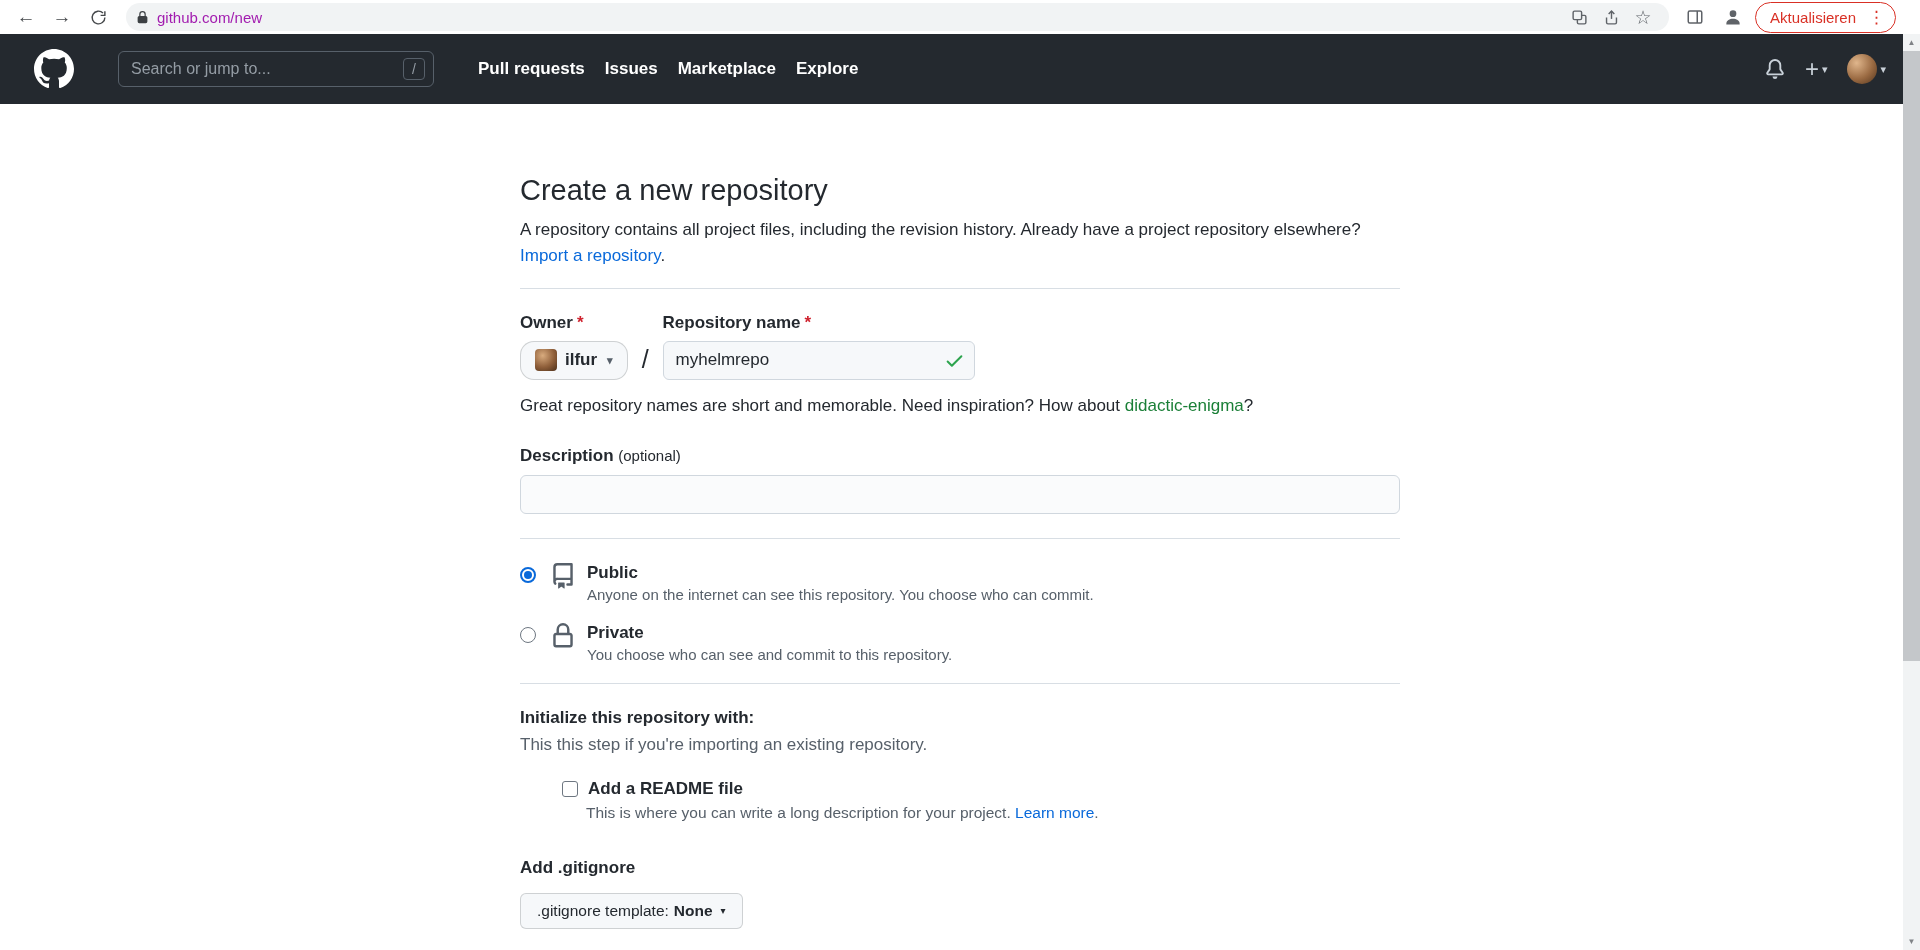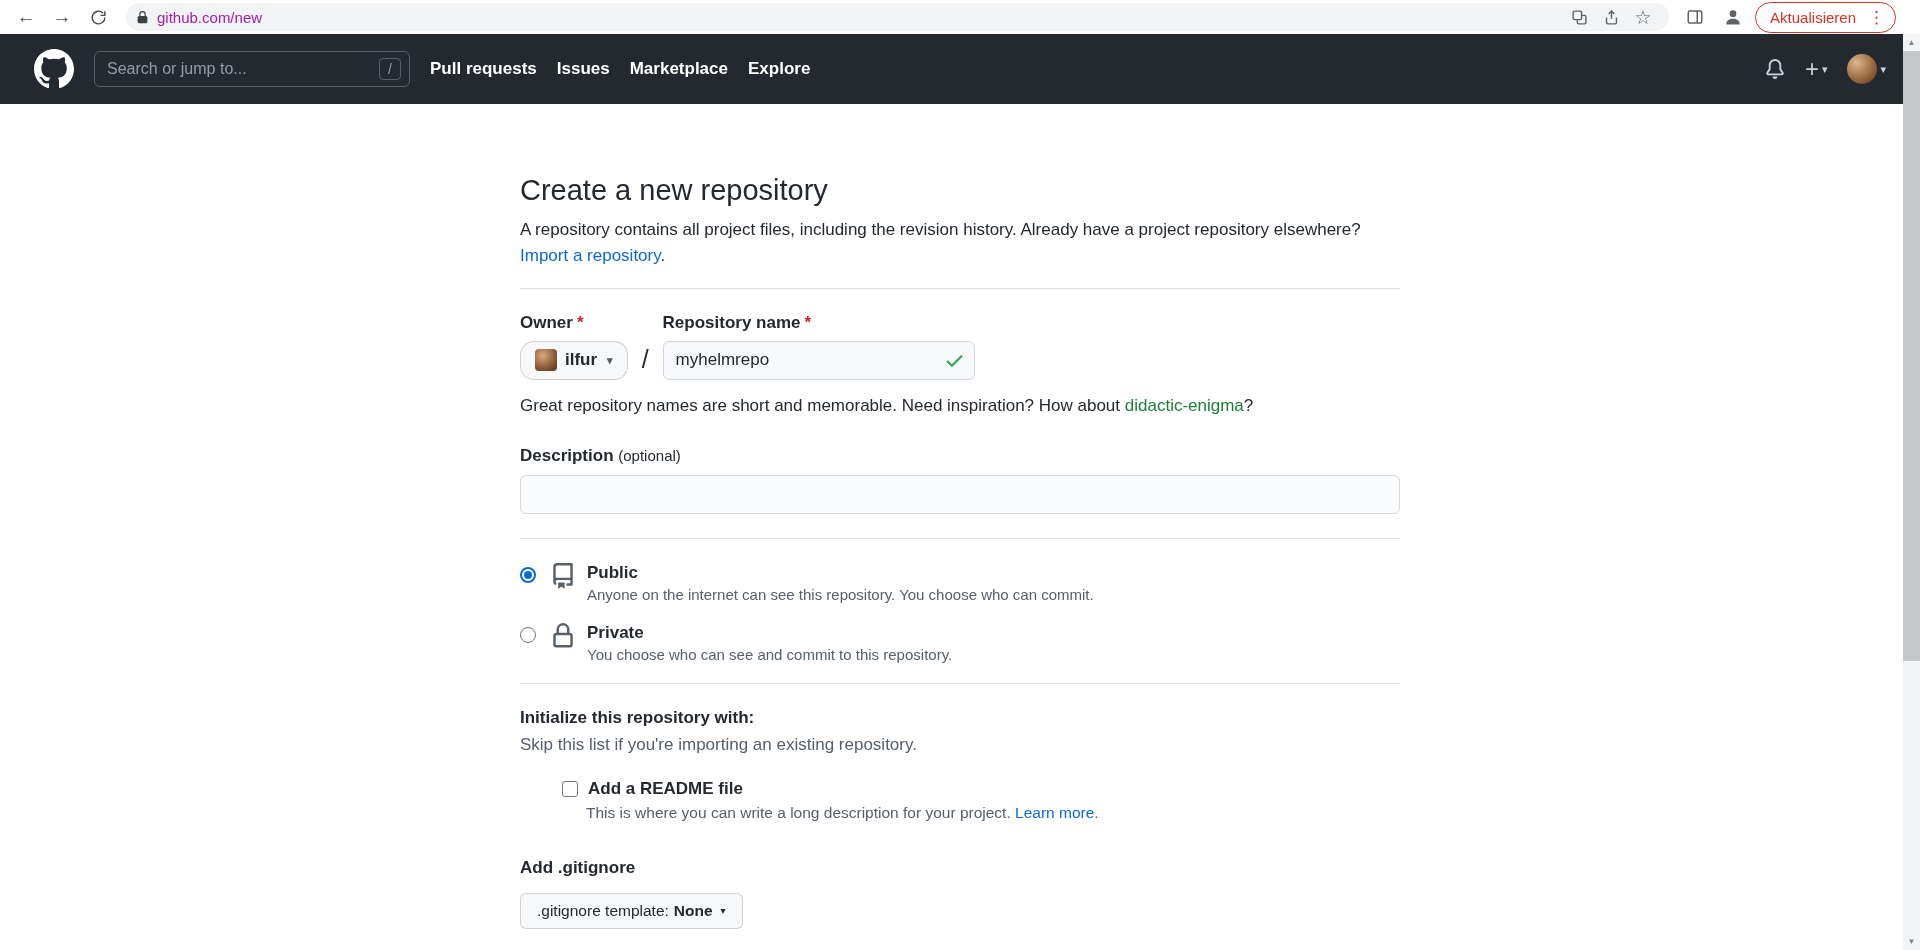--- a/index.html
+++ b/index.html
@@ -14,21 +14,21 @@
              align-items:center; padding:0 10px; margin:0 10px; min-width:0; }
   .omnibox .urltext { font-size:15px; color:#a21caf; margin-left:8px; white-space:nowrap; }
   .omni-spacer { flex:1; }
   .omni-icon { width:32px; display:flex; align-items:center; justify-content:center; color:#5f6368; font-size:17px; cursor:pointer; }
   .chrome-right { display:flex; align-items:center; gap:6px; flex:0 0 auto; margin-right:16px; }
   .update-pill { display:flex; align-items:center; border:1.5px solid #d93025; color:#d93025;
                  border-radius:17px; padding:4px 6px 4px 14px; font-size:15px; cursor:pointer; }
   .update-pill .dots { font-size:17px; margin-left:8px; padding:0 4px; color:#d93025; }
 
   
-  .gh-header { height:70px; background:#24292f; display:flex; align-items:center; padding:0 34px; position:relative; z-index:4; }
+  .gh-header { height:70px; background:#24292f; display:flex; align-items:center; padding:0 34px; position:relative; z-index:4;gap:24px; }
   .gh-logo { display:flex; align-items:center; margin-right:20px; cursor:pointer; }
   .gh-search { width:316px; height:36px; border:1px solid #57606a; border-radius:6px; display:flex;
                align-items:center; padding:0 8px 0 12px; margin-right:20px; }
   .gh-search input { flex:1; min-width:0; background:transparent; border:none; outline:none;
                      color:#c9d1d9; font-size:16px; font-family:inherit; }
   .gh-search input::placeholder { color:#959da5; }
   .slash-key { border:1px solid #57606a; border-radius:4px; color:#959da5; font-size:14px;
                padding:1px 8px; line-height:18px; }
   .gh-nav { display:flex; align-items:center; gap:20px; }
   .gh-nav .navlink { color:#ffffff; font-weight:700; font-size:17px; cursor:pointer; white-space:nowrap; }
@@ -263,21 +263,21 @@
       </span>
       <div>
         <div class="vis-label">Private</div>
         <div class="vis-desc">You choose who can see and commit to this repository.</div>
       </div>
     </div>
 
     <hr class="rule" style="margin:6px 0 24px;">
 
     <div class="init-title">Initialize this repository with:</div>
-    <div class="init-sub">Skip this list if you're importing an existing repository.</div>
+    <div class="init-sub">This this step if you're importing an existing repository.</div>
 
     <div class="check-row">
       <span class="checkbox"></span>
       <span class="check-label">Add a README file</span>
     </div>
     <div class="note">
       <span>This is where you can write a long description for your project.</span>
       <a class="bluelink">Learn more</a><span>.</span>
     </div>
 

